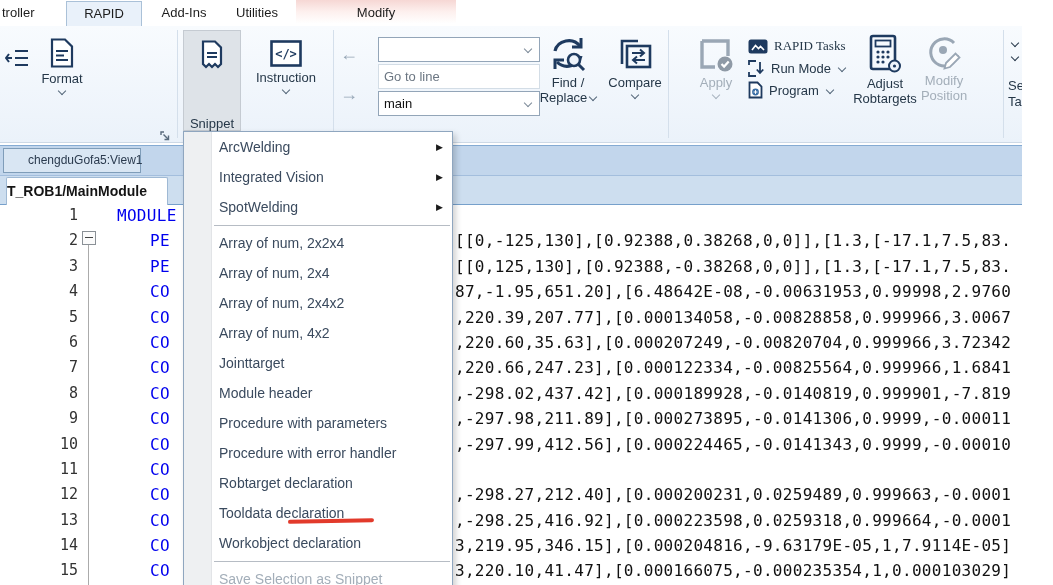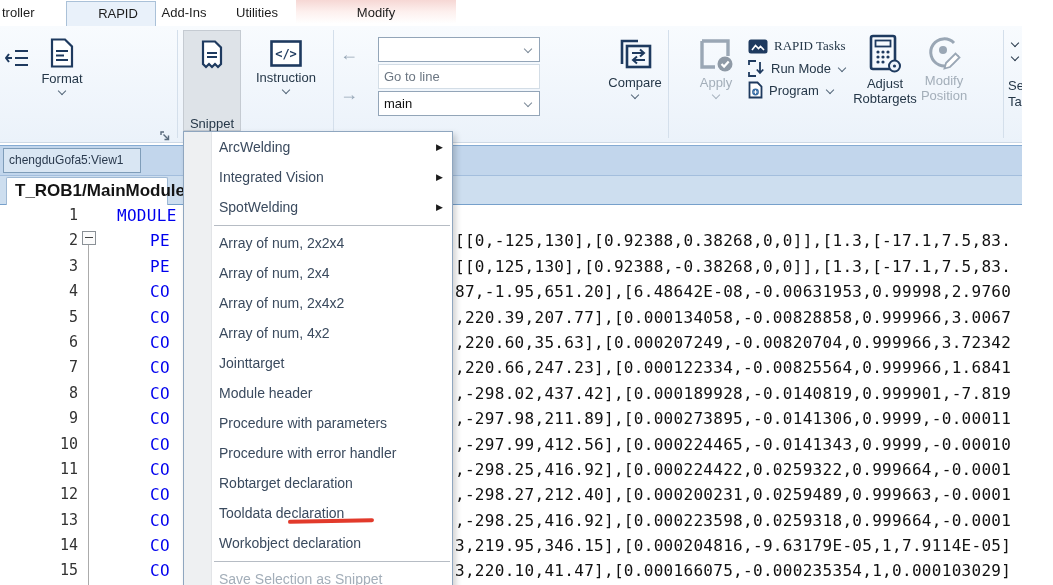--- a/index.html
+++ b/index.html
@@ -2,21 +2,21 @@
 <html><head>
 <meta charset="utf-8">
 <style>
   html,body{margin:0;padding:0;background:#fff;}
   .app{position:relative;width:1053px;height:585px;background:#fff;overflow:hidden;
        font-family:"Liberation Sans",sans-serif;-webkit-font-smoothing:antialiased;}
 
   
   .tabrow{position:absolute;left:0;top:0;width:1022px;height:26px;background:#fff;overflow:hidden;}
   .ttab{position:absolute;top:0;height:26px;line-height:26px;text-align:center;font-size:13px;color:#1c1c1c;}
-  .ttab-rapid{background:#e9f1fa;border:1px solid #aac1d8;border-bottom:none;top:1px;height:25px;line-height:24px;padding-left:14px;}
+  .ttab-rapid{background:#e9f1fa;border:1px solid #aac1d8;border-bottom:none;top:1px;height:25px;line-height:24px;}
   .ttab-modify{background:linear-gradient(180deg,#f6d7d4,#fdf0ee 45%,#ffffff 90%);}
 
   
   .ribbon{position:absolute;left:0;top:26px;width:1022px;height:116px;overflow:hidden;
           background:linear-gradient(180deg,#f8fbfe,#ebf2fa);border-bottom:1px solid #cdd9e6;}
   .gsep{position:absolute;top:4px;height:108px;width:1px;background:#d4dfeb;}
   .rbtn{position:absolute;display:flex;flex-direction:column;align-items:center;}
   .rlabel{font-size:13px;color:#253748;margin-top:3px;white-space:nowrap;}
   .chv{width:5px;height:5px;border-right:1.6px solid #55677a;border-bottom:1.6px solid #55677a;
        transform:rotate(45deg);margin-top:2px;}
@@ -30,26 +30,26 @@
                border-bottom:1.4px solid #7c8a99;transform:rotate(45deg);}
   .gotobox{border:1px solid #d3dde6;color:#6b7682;}
   .srow{position:absolute;display:flex;align-items:center;gap:6px;font-size:13px;color:#253748;height:20px;white-space:nowrap;}
   .srow .chv{margin-top:-1px;margin-left:2px;}
   .snippet-pressed{background:#dee3e8;border:1px solid #c5cbd2;box-sizing:border-box;gap:42px;}
 
   
   .viewstrip{position:absolute;left:0;top:145px;width:1022px;height:31px;background:#c2d6ec;
              border-top:1px solid #85abd3;border-bottom:1px solid #a3bedd;box-sizing:border-box;}
   .viewtab{position:absolute;left:3px;top:2px;width:138px;height:25px;background:#d9e6f3;border:1px solid #7f9db9;
-           box-sizing:border-box;font-size:12px;color:#2a3a4e;line-height:23px;padding-left:5px;}
+           box-sizing:border-box;font-size:12px;color:#2a3a4e;line-height:23px;padding-left:24px;}
   .docstrip{position:absolute;left:0;top:176px;width:1022px;height:29px;background:#cddeef;
             border-bottom:1px solid #76a0cb;box-sizing:border-box;}
   .doctab{position:absolute;left:6px;top:1px;width:162px;height:28px;background:#fff;
           border:1px solid #9fb9d4;border-bottom:none;box-sizing:border-box;border-radius:2px 2px 0 0;
-          font-size:17px;font-weight:bold;color:#141414;line-height:26px;padding-left:8px;}
+          font-size:14px;font-weight:bold;color:#141414;line-height:26px;}
 
   
   .codearea{position:absolute;left:0;top:203px;width:1022px;}
   .cl{position:relative;height:25.4px;line-height:25.4px;font-family:"DejaVu Sans Mono","Liberation Mono",monospace;
       font-size:16px;letter-spacing:0.3px;white-space:pre;color:#111;}
   .ln{position:absolute;left:40px;width:38px;text-align:right;font-size:15px;color:#333;letter-spacing:0;}
   .kw{position:absolute;left:150px;color:#0000ee;}
   .kw0{left:117px;}
   .rest{position:absolute;left:455px;width:566px;overflow:hidden;}
   .foldbox{position:absolute;left:82px;top:231px;width:12px;height:12px;border:1px solid #8a9096;background:#fbfbfb;z-index:1;}
@@ -152,20 +152,37 @@
       <span class="cchv"></span>
     </div>
     <div class="combo gotobox" style="top:38px;">
       <span>Go to line</span>
     </div>
     <div class="combo" style="top:65px;">
       <span>main</span>
       <span class="cchv"></span>
     </div>
 
+    <div class="rbtn" style="left:534px;top:8px;width:68px;">
+      <span>
+        <svg width="40" height="40" viewBox="0 0 40 40" fill="none" stroke="#1e3a5f">
+          <path d="M7 17 A 14 13 0 0 1 32 12" stroke-width="3.2"></path>
+          <path d="M33 4 V13 H24" stroke-width="3"></path>
+          <path d="M33 22 A 14 13 0 0 1 9 28" stroke-width="3.2"></path>
+          <path d="M7 35 V26 H16" stroke-width="3"></path>
+          <circle cx="26" cy="26" r="6" stroke-width="2.6" fill="#eef4fb"></circle>
+          <path d="M30.5 30.5 L36 36" stroke-width="3"></path>
+        </svg>
+      </span>
+      <span class="rlabel" style="margin-top:1px;">Find /</span>
+      <span style="display:flex;align-items:center;gap:3px;">
+        <span class="rlabel" style="margin-top:0;">Replace</span>
+        <span class="chv" style="margin-top:-2px;"></span>
+      </span>
+    </div>
     <div class="rbtn" style="left:604px;top:8px;width:62px;justify-content:space-between;">
       <span style="margin-top:4px;">
         <svg width="38" height="34" viewBox="0 0 38 34" fill="none" stroke="#1e3a5f" stroke-width="2.6">
           <path d="M6 26 V3 H22"></path>
           <rect x="11" y="8" width="23" height="21"></rect>
           <path d="M16 15 h12 m-4 -3.5 l4 3.5 l-4 3.5" stroke-width="2"></path>
           <path d="M29 22 h-12 m4 -3.5 l-4 3.5 l4 3.5" stroke-width="2"></path>
         </svg>
       </span>
       <span class="rlabel">Compare</span>
@@ -275,21 +292,21 @@
     <div class="cl"><span class="ln">1</span><span class="kw kw0">MODULE</span><span class="rest"></span></div>
     <div class="cl"><span class="ln">2</span><span class="kw">PE</span><span class="rest">[[0,-125,130],[0.92388,0.38268,0,0]],[1.3,[-17.1,7.5,83.</span></div>
     <div class="cl"><span class="ln">3</span><span class="kw">PE</span><span class="rest">[[0,125,130],[0.92388,-0.38268,0,0]],[1.3,[-17.1,7.5,83.</span></div>
     <div class="cl"><span class="ln">4</span><span class="kw">CO</span><span class="rest">87,-1.95,651.20],[6.48642E-08,-0.00631953,0.99998,2.9760</span></div>
     <div class="cl"><span class="ln">5</span><span class="kw">CO</span><span class="rest">,220.39,207.77],[0.000134058,-0.00828858,0.999966,3.0067</span></div>
     <div class="cl"><span class="ln">6</span><span class="kw">CO</span><span class="rest">,220.60,35.63],[0.000207249,-0.00820704,0.999966,3.72342</span></div>
     <div class="cl"><span class="ln">7</span><span class="kw">CO</span><span class="rest">,220.66,247.23],[0.000122334,-0.00825564,0.999966,1.6841</span></div>
     <div class="cl"><span class="ln">8</span><span class="kw">CO</span><span class="rest">,-298.02,437.42],[0.000189928,-0.0140819,0.999901,-7.819</span></div>
     <div class="cl"><span class="ln">9</span><span class="kw">CO</span><span class="rest">,-297.98,211.89],[0.000273895,-0.0141306,0.9999,-0.00011</span></div>
     <div class="cl"><span class="ln">10</span><span class="kw">CO</span><span class="rest">,-297.99,412.56],[0.000224465,-0.0141343,0.9999,-0.00010</span></div>
-    <div class="cl"><span class="ln">11</span><span class="kw">CO</span><span class="rest">,-298.25,416.92],[0.000224422,0.0259322,0.999664,-0.0001</span></div>
+    <div class="cl"><span class="ln">11</span><span class="kw">CO</span></div>
     <div class="cl"><span class="ln">12</span><span class="kw">CO</span><span class="rest">,-298.27,212.40],[0.000200231,0.0259489,0.999663,-0.0001</span></div>
     <div class="cl"><span class="ln">13</span><span class="kw">CO</span><span class="rest">,-298.25,416.92],[0.000223598,0.0259318,0.999664,-0.0001</span></div>
     <div class="cl"><span class="ln">14</span><span class="kw">CO</span><span class="rest">3,219.95,346.15],[0.000204816,-9.63179E-05,1,7.9114E-05]</span></div>
     <div class="cl"><span class="ln">15</span><span class="kw">CO</span><span class="rest">3,220.10,41.47],[0.000166075,-0.000235354,1,0.000103029]</span></div>
   </div>
 
   <div class="menu">
     <div class="gutter"></div>
     <div class="mi"><span>ArcWelding</span><span class="sub">▶</span></div>
     <div class="mi"><span>Integrated Vision</span><span class="sub">▶</span></div>

